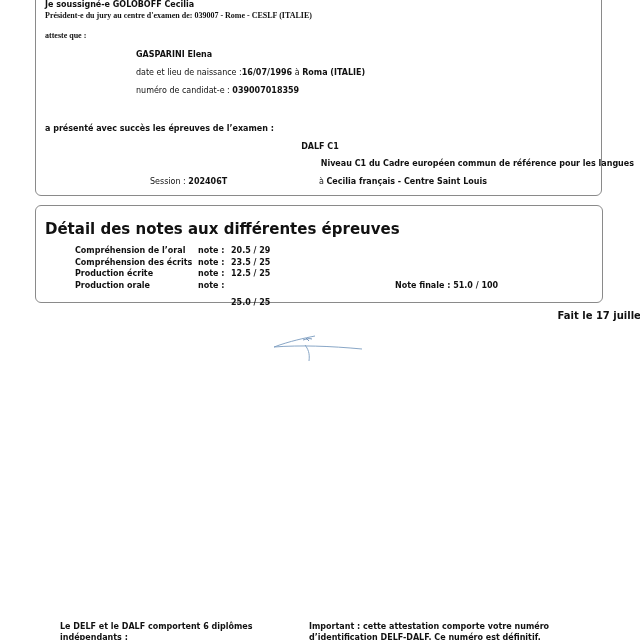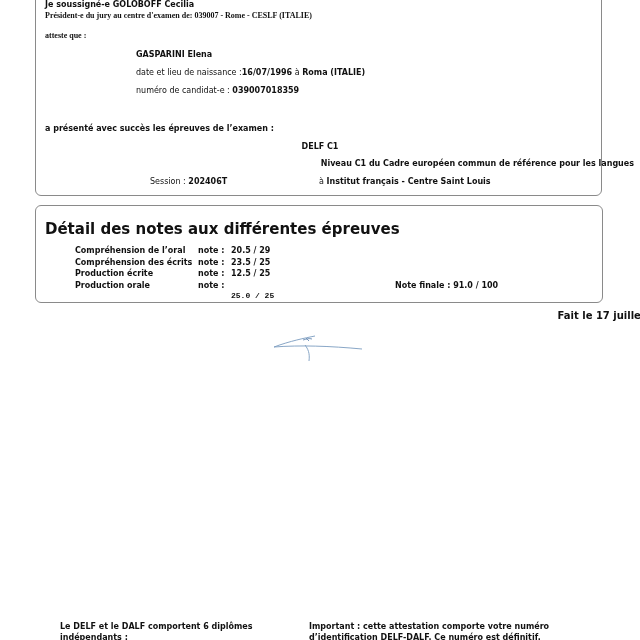--- a/index.html
+++ b/index.html
@@ -26,51 +26,51 @@
 <div class="abs b" style="left:136px;top:50px;">GASPARINI Elena</div>
 <div class="abs" style="left:136px;top:68px;">
   <span>date et lieu de naissance :</span><span class="b">16/07/1996</span><span style="white-space:pre"> à </span><span class="b">Roma (ITALIE)</span>
 </div>
 <div class="abs" style="left:136px;top:86px;">
   <span>numéro de candidat-e :</span>
   <span class="b">039007018359</span>
 </div>
 
 <div class="abs b" style="left:45px;top:124px;">a présenté avec succès les épreuves de l’examen :</div>
-<div class="abs b" style="left:0;width:640px;text-align:center;top:142px;">DELF C1</div>
+<div class="abs b" style="left:0;width:640px;text-align:center;top:142px;">DALF C1</div>
 <div class="abs b" style="left:0;width:634px;text-align:right;top:159px;">Niveau C1 du Cadre européen commun de référence pour les langues</div>
 <div class="abs" style="left:150px;top:177px;text-align:center;">
   <span>Session :</span>
   <span class="b">202406T</span>
 </div>
 <div class="abs" style="left:319px;top:177px;">
   <span>à</span>
-  <span class="b">Institut français - Centre Saint Louis</span>
+  <span class="b">Cecilia français - Centre Saint Louis</span>
 </div>
 
 <div class="box2"></div>
 <div class="abs h2" style="left:45px;top:220px;">Détail des notes aux différentes épreuves</div>
 
 <div class="abs b" style="left:75px;top:246px;">Compréhension de l’oral</div>
 <div class="abs b" style="left:198px;top:246px;">note :</div>
 <div class="abs b" style="left:231px;top:246px;">20.5 / 29</div>
 
 <div class="abs b" style="left:75px;top:258px;">Compréhension des écrits</div>
 <div class="abs b" style="left:198px;top:258px;">note :</div>
 <div class="abs b" style="left:231px;top:258px;">23.5 / 25</div>
 
 <div class="abs b" style="left:75px;top:269px;">Production écrite</div>
 <div class="abs b" style="left:198px;top:269px;">note :</div>
 <div class="abs b" style="left:231px;top:269px;">12.5 / 25</div>
 
 <div class="abs b" style="left:75px;top:281px;">Production orale</div>
 <div class="abs b" style="left:198px;top:281px;">note :</div>
-<div class="abs b" style="left:231px;top:291px;font-family:Liberation Mono, monospace;">25.0 / 25</div>
+<div class="abs b" style="left:231px;top:298px;">25.0 / 25</div>
 
-<div class="abs b" style="left:395px;top:281px;">Note finale : 91.0 / 100</div>
+<div class="abs b" style="left:395px;top:281px;">Note finale : 51.0 / 100</div>
 
 <div class="abs fait" style="left:0;width:634px;text-align:right;top:310px;padding-left:43px;">Fait le 17 juillet 2024</div>
 
 <svg class="abs" style="left:270px;top:333px;" width="95" height="30" viewBox="0 0 95 30">
   <path d="M4 14 C20 8, 35 5, 45 3" stroke="#7a9cc0" stroke-width="0.9" fill="none"></path>
   <path d="M4 14 C30 12, 60 13, 92 16" stroke="#7a9cc0" stroke-width="0.9" fill="none"></path>
   <path d="M33 7 C37 6, 39 5, 42 6 M36 5 l3 3" stroke="#6a8cb4" stroke-width="0.9" fill="none"></path>
   <path d="M35 12 C38 16, 40 20, 39 28" stroke="#7a9cc0" stroke-width="0.9" fill="none"></path>
 </svg>
 

